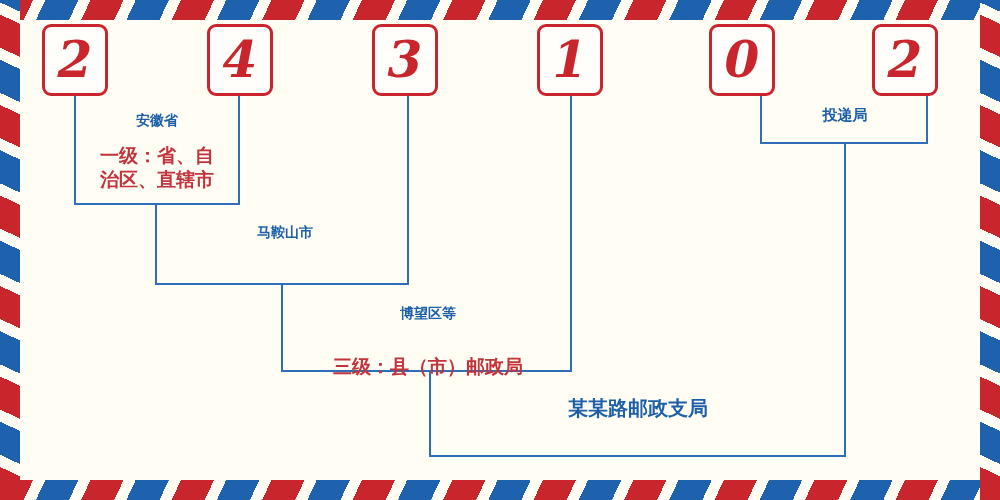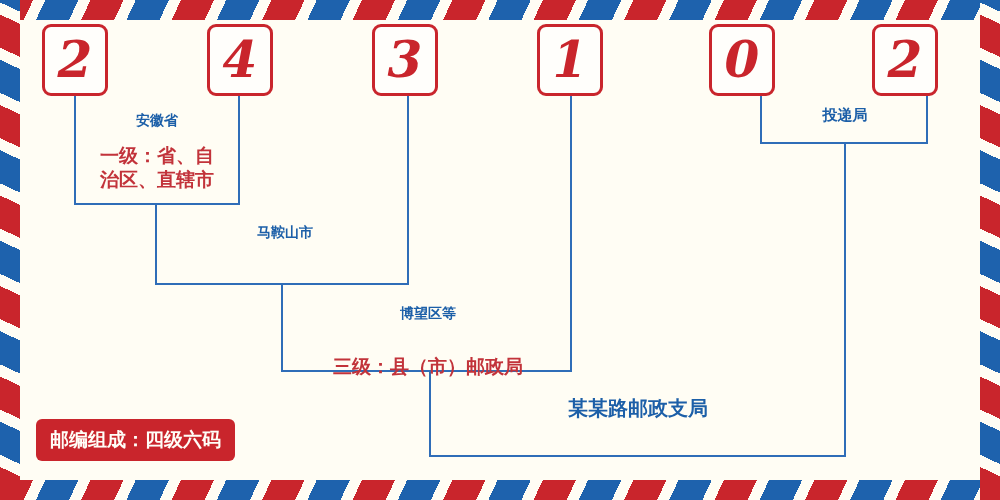--- a/index.html
+++ b/index.html
@@ -92,15 +92,14 @@
 
   <div class="title" style="left:285px;top:224px;">马鞍山市</div>
 
   <div class="title" style="left:428px;top:305px;">博望区等</div>
   <div class="desc" style="left:428px;top:354px;">三级：县（市）邮政局</div>
 
   <div class="title" style="left:638px;top:395px;font-size:20px;">某某路邮政支局</div>
 
   <div class="title" style="left:845px;top:106px;font-size:15px;">投递局</div>
 
-  <div class="badge">邮编组成：四级六码</div>
 
 </div>
 
 </body></html>

